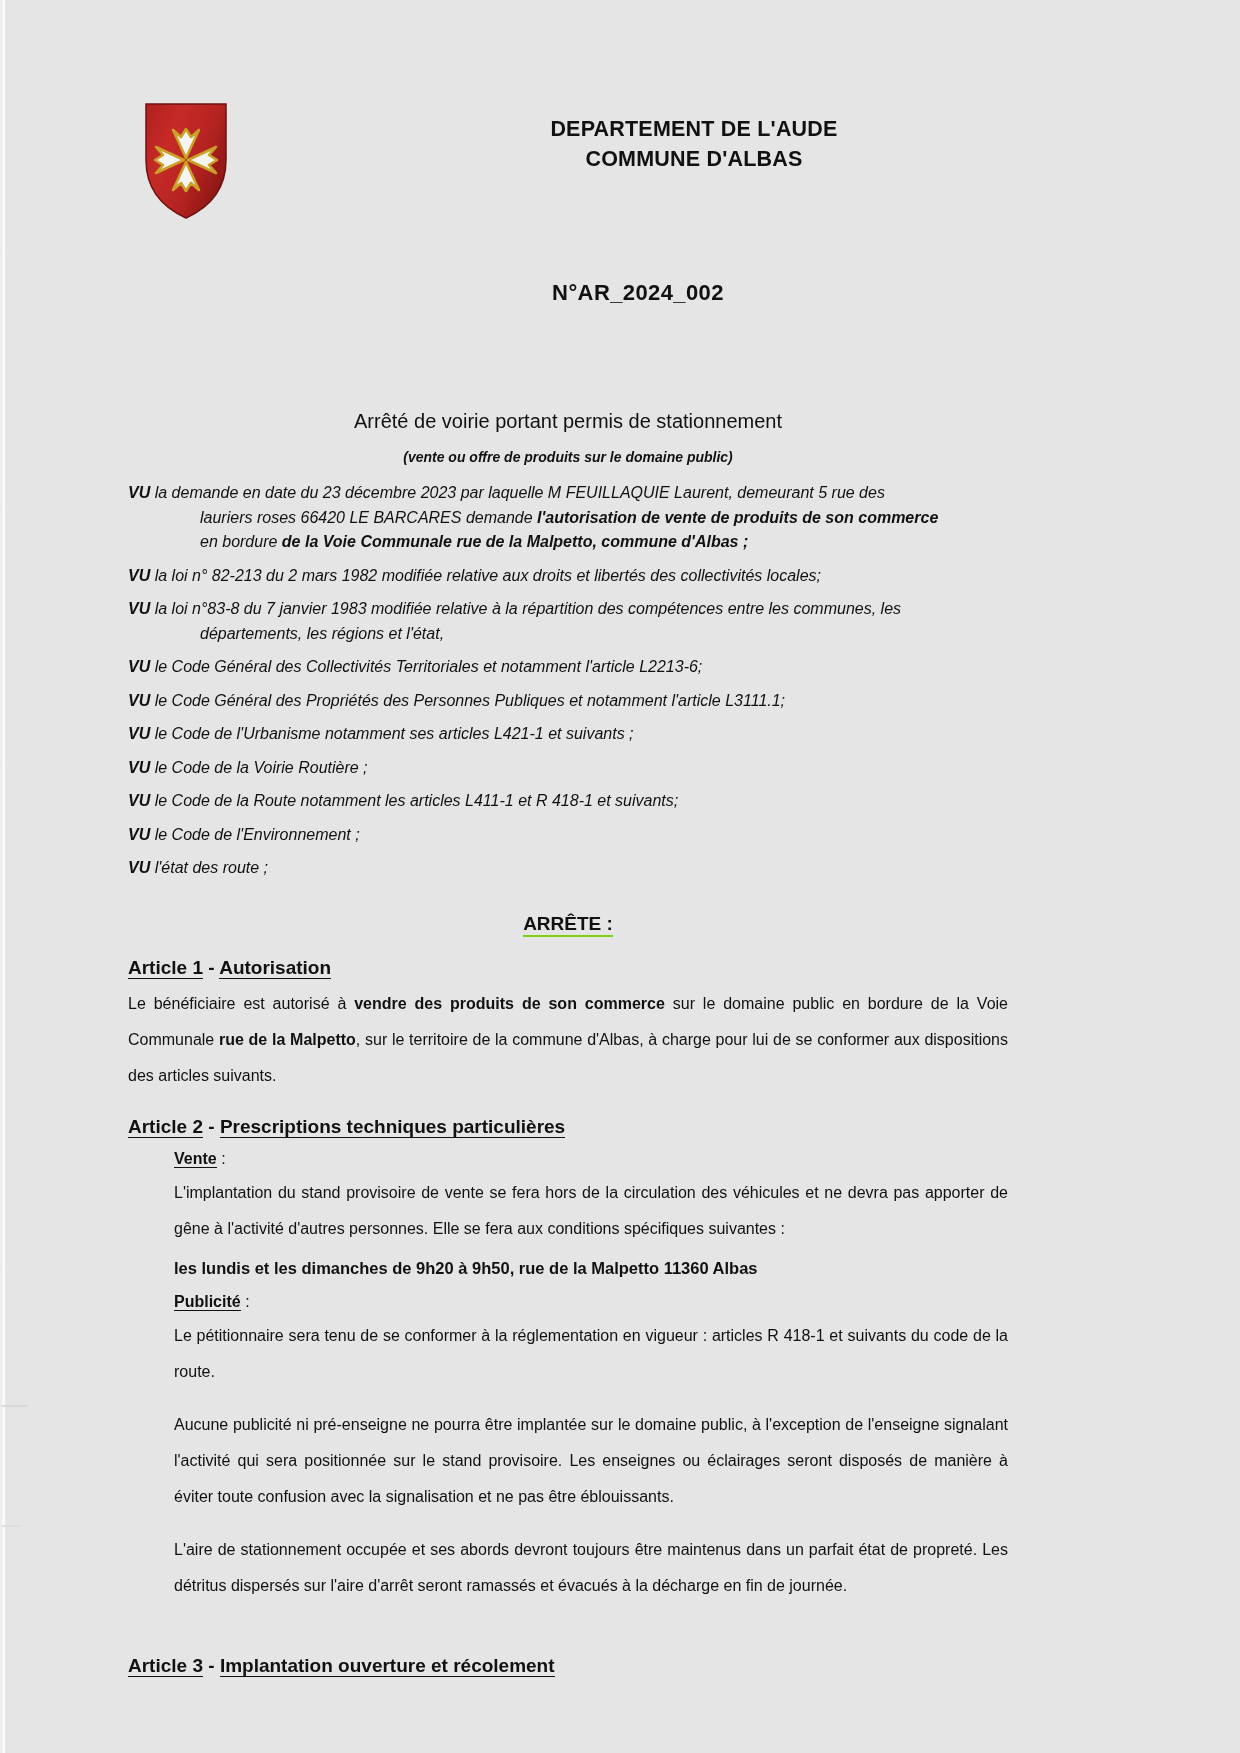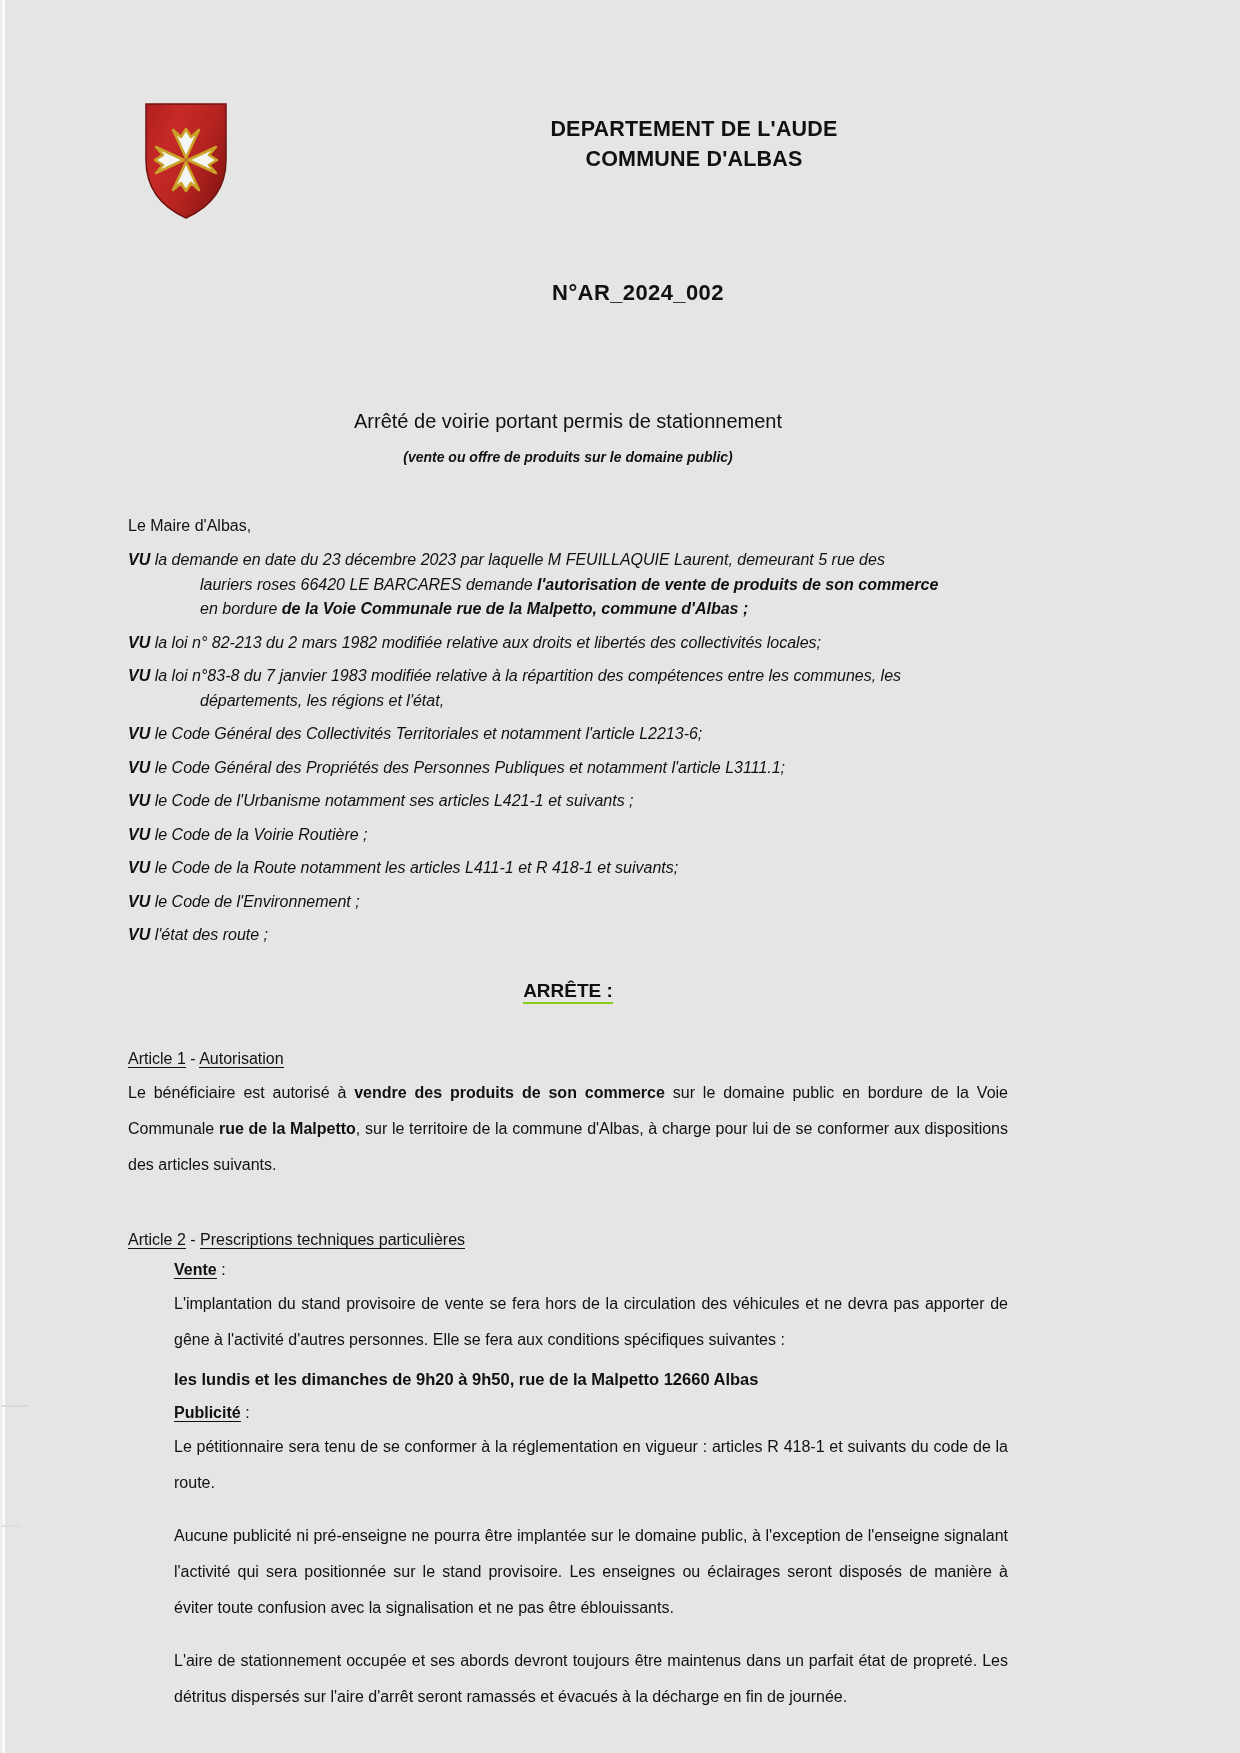--- a/index.html
+++ b/index.html
@@ -129,23 +129,23 @@
     font-weight: bold;
     margin-top: 32px;
     margin-bottom: 10px;
   }
   .arrete-heading span {
     border-bottom: 2px solid #84cc16;
     padding-bottom: 1px;
   }
 
   .article-heading {
-    font-size: 16px;
-    font-weight: normal;
-    margin-top: 48px;
+    font-size: 19px;
+    font-weight: bold;
+    margin-top: 22px;
     margin-bottom: 7px;
   }
   .article-heading .u {
     border-bottom: 1.6px solid #111;
     padding-bottom: 0px;
   }
 
   .para {
     font-size: 16px;
     line-height: 36px;
@@ -214,21 +214,20 @@
         <div class="line">DEPARTEMENT DE L'AUDE</div>
         <div class="line">COMMUNE D'ALBAS</div>
       </div>
     </div>
 
     <div class="ref-number">N°AR_2024_002</div>
 
     <div class="doc-title">Arrêté de voirie portant permis de stationnement</div>
     <div class="doc-subtitle">(vente ou offre de produits sur le domaine public)</div>
 
-    <div class="intro">Le Maire d'Albas,</div>
 
     <div class="vu-list" id="vu-list">
         <div class="vu-item"><span class="vu">VU</span><span> la demande en date du 23 décembre 2023 par laquelle M FEUILLAQUIE Laurent, demeurant 5 rue des</span><br><span style="display: inline-block; width: 42px;"></span><span>lauriers roses 66420 LE BARCARES demande </span><b>l'autorisation de vente de produits de son commerce</b><br><span style="display: inline-block; width: 42px;"></span><span>en bordure </span><b>de la Voie Communale rue de la Malpetto, commune d'Albas ;</b></div>
         <div class="vu-item"><span class="vu">VU</span><span> la loi n° 82-213 du 2 mars 1982  modifiée  relative aux droits et libertés des collectivités locales;</span></div>
         <div class="vu-item"><span class="vu">VU</span><span> la loi n°83-8 du 7 janvier 1983 modifiée relative à la répartition des compétences entre les communes, les</span><br><span style="display: inline-block; width: 42px;"></span><span>départements, les régions et l'état,</span></div>
         <div class="vu-item"><span class="vu">VU</span><span> le Code Général des Collectivités Territoriales et notamment l'article L2213-6;</span></div>
         <div class="vu-item"><span class="vu">VU</span><span> le Code Général des Propriétés des Personnes Publiques et notamment l'article L3111.1;</span></div>
         <div class="vu-item"><span class="vu">VU</span><span> le Code de l'Urbanisme notamment ses articles L421-1 et suivants ;</span></div>
         <div class="vu-item"><span class="vu">VU</span><span> le Code de la Voirie Routière ;</span></div>
         <div class="vu-item"><span class="vu">VU</span><span> le Code de la Route notamment les articles L411-1 et R 418-1 et suivants;</span></div>
@@ -247,21 +246,21 @@
 
     <div class="article-heading">
       <span class="u">Article 2</span><span> - </span><span class="u">Prescriptions techniques particulières</span>
     </div>
 
     <div class="sub-block">
       <div class="sub-heading">
         <span class="u">Vente</span><span class="nu"> :</span>
       </div>
       <div class="para">L'implantation du stand provisoire de vente se fera hors de la circulation des véhicules et ne devra pas apporter de gêne à l'activité d'autres personnes. Elle se fera aux conditions spécifiques suivantes :</div>
-      <div class="strong-line">les lundis et les dimanches de 9h20 à 9h50, rue de la Malpetto 12660 Albas</div>
+      <div class="strong-line">les lundis et les dimanches de 9h20 à 9h50, rue de la Malpetto 11360 Albas</div>
 
       <div class="sub-heading">
         <span class="u">Publicité</span><span class="nu"> :</span>
       </div>
       <div class="para">Le pétitionnaire sera tenu de se conformer à la réglementation en vigueur : articles R 418-1 et suivants du code de la route.</div>
       <div class="spacer-sm"></div>
       <div class="para">Aucune publicité ni pré-enseigne ne pourra être implantée sur le domaine public, à l'exception de l'enseigne signalant l'activité qui sera positionnée sur le stand provisoire. Les enseignes ou éclairages seront disposés de manière à éviter toute confusion avec la signalisation et ne pas être éblouissants.</div>
       <div class="spacer-sm"></div>
       <div class="para">L'aire de stationnement occupée et ses abords devront toujours être maintenus dans un parfait état de propreté. Les détritus dispersés sur l'aire d'arrêt seront ramassés et évacués à la décharge en fin de journée.</div>
     </div>

